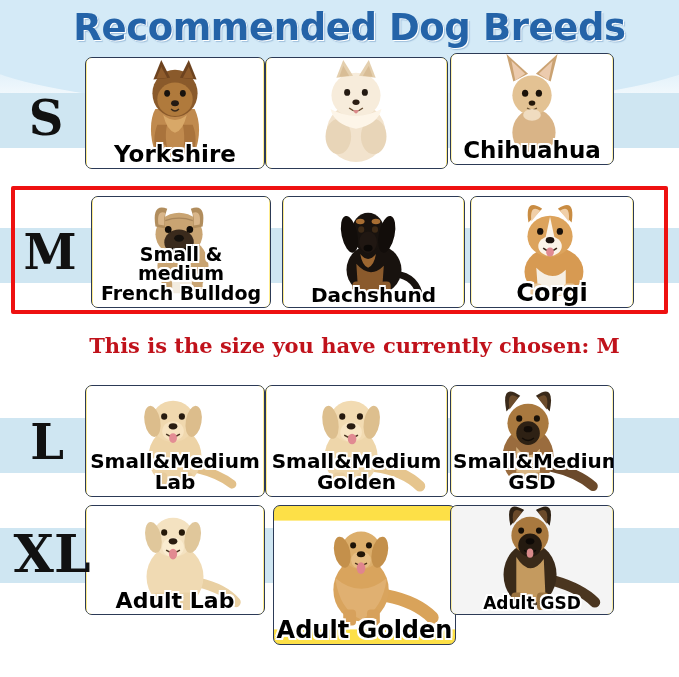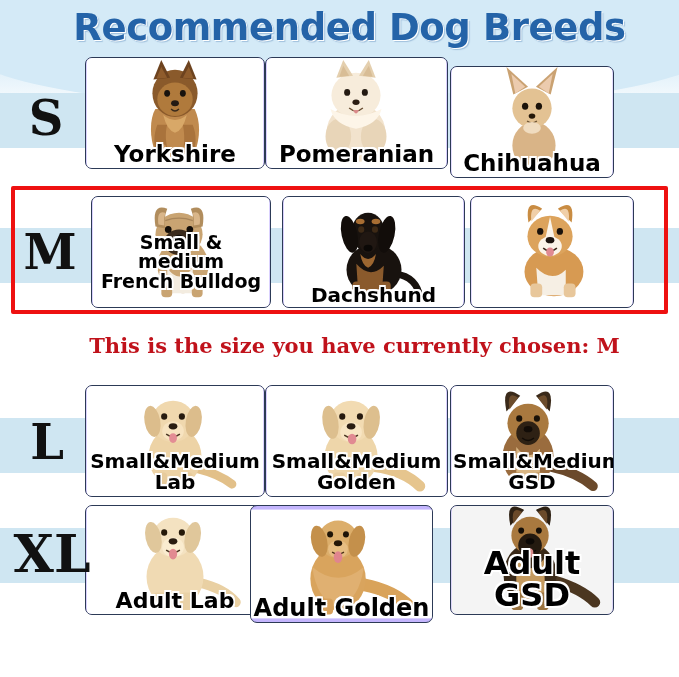--- a/index.html
+++ b/index.html
@@ -74,21 +74,21 @@
     font-weight: bold;
     color: #111111;
     line-height: 1;
     text-align: center;
   }
 
   
   .card {
     position: absolute;
     z-index: 4;
-    background: #c4b5fd;
+    background: #fde047;
     border: 1.6px solid #2c3a56;
     border-radius: 7px;
     overflow: hidden;
     box-sizing: border-box;
   }
   .card .photo {
     position: absolute;
     left: 0;
     right: 0;
     top: 0;
@@ -211,24 +211,23 @@
           <ellipse cx="-9" cy="25" rx="3.1" ry="3.4" fill="#241a12"></ellipse>
           <ellipse cx="9" cy="25" rx="3.1" ry="3.4" fill="#241a12"></ellipse>
           <ellipse cx="0" cy="35" rx="3.6" ry="2.8" fill="#2a1d13"></ellipse>
           <path d="M-7 41 Q0 47 7 41" stroke="#6b5034" stroke-width="1.4" fill="none"></path>
           <path d="M-3 43 Q0 50 3 43" fill="#d98a8a"></path>
 
           <path d="M-26 42 Q0 56 26 42 Q22 58 0 62 Q-22 58 -26 42 Z" fill="#fdf5e8"></path>
         </g>
       </svg>
     </div>
-    <div class="caption" style="font-size:23px;">Pomeranian</div>
-  </div>
-
-  <div class="card" style="left:450px; top:66px; width:164px; height:112px;">
+  </div>
+
+  <div class="card" style="left:450px; top:53px; width:164px; height:112px;">
     <div class="photo">
       <svg class="dog-svg" viewBox="0 0 164 112" preserveAspectRatio="xMidYMid meet" aria-hidden="true">
         <rect width="164" height="112" fill="#ffffff"></rect>
         <g transform="translate(82,10)">
 
           <ellipse cx="2" cy="70" rx="22" ry="24" fill="#d9b487"></ellipse>
           <rect x="-14" y="80" width="8" height="14" rx="3" fill="#d9b487"></rect>
           <rect x="8" y="80" width="8" height="14" rx="3" fill="#d9b487"></rect>
 
           <ellipse cx="0" cy="32" rx="20" ry="20" fill="#e3c293"></ellipse>
@@ -275,21 +274,21 @@
           <ellipse cx="0" cy="36" rx="5" ry="3.6" fill="#14100c"></ellipse>
           <path d="M-7 46 Q0 52 7 46" stroke="#14100c" stroke-width="1.6" fill="none"></path>
 
           <ellipse cx="-11" cy="27" rx="3.4" ry="3.6" fill="#120d08"></ellipse>
           <ellipse cx="11" cy="27" rx="3.4" ry="3.6" fill="#120d08"></ellipse>
 
           <path d="M-14 18 Q0 13 14 18" stroke="#a8855a" stroke-width="1.4" fill="none"></path>
         </g>
       </svg>
     </div>
-    <div class="caption" style="font-size:19px; white-space:pre-line; bottom:16px;">Small &amp; medium
+    <div class="caption" style="font-size:19px; white-space:pre-line; bottom:4px;">Small &amp; medium
 French Bulldog</div>
   </div>
 
   <div class="card" style="left:282px; top:196px; width:183px; height:112px;">
     <div class="photo">
       <svg class="dog-svg" viewBox="0 0 183 112" preserveAspectRatio="xMidYMid meet" aria-hidden="true">
         <rect width="183" height="112" fill="#ffffff"></rect>
         <g transform="translate(86,6)">
 
           <path d="M22 72 Q46 72 52 92" stroke="#18120e" stroke-width="7" fill="none" stroke-linecap="round"></path>
@@ -344,20 +343,21 @@
           <ellipse cx="0" cy="36" rx="4.4" ry="3.2" fill="#1d1510"></ellipse>
 
           <path d="M-7 44 Q0 50 7 44" stroke="#3b2a1c" stroke-width="1.5" fill="none"></path>
           <ellipse cx="0" cy="48" rx="4" ry="4.5" fill="#e08a92"></ellipse>
 
           <ellipse cx="-10" cy="27" rx="3.2" ry="3.4" fill="#1b130c"></ellipse>
           <ellipse cx="10" cy="27" rx="3.2" ry="3.4" fill="#1b130c"></ellipse>
         </g>
       </svg>
     </div>
+    <div class="caption" style="font-size:24px;">Corgi</div>
   </div>
 
   <div class="red-note chosen-note">This is the size you have currently chosen: M</div>
 
   <div class="size-letter" style="left:10px; top:418px; width:74px; font-size:48px;">L</div>
 
   <div class="card" style="left:85px; top:385px; width:180px; height:112px;">
     <div class="photo">
       <svg class="dog-svg" viewBox="0 0 180 112" preserveAspectRatio="xMidYMid meet" aria-hidden="true">
         <rect width="180" height="112" fill="#ffffff"></rect>
@@ -467,21 +467,21 @@
           <path d="M-7 41 Q0 46 7 41" stroke="#483320" stroke-width="1.4" fill="none"></path>
           <ellipse cx="0" cy="45" rx="4.2" ry="5.4" fill="#e28a91"></ellipse>
           <ellipse cx="-9" cy="23" rx="3.1" ry="3.3" fill="#241809"></ellipse>
           <ellipse cx="9" cy="23" rx="3.1" ry="3.3" fill="#241809"></ellipse>
         </g>
       </svg>
     </div>
     <div class="caption" style="font-size:22px;">Adult Lab</div>
   </div>
 
-  <div class="card" style="left:250px; top:505px; width:183px; height:118px;">
+  <div class="card" style="left:273px; top:505px; width:183px; height:140px;">
     <div class="photo">
       <svg class="dog-svg" viewBox="0 0 183 110" preserveAspectRatio="xMidYMid meet" aria-hidden="true">
         <rect width="183" height="110" fill="#ffffff"></rect>
         <g transform="translate(88,4)">
           <path d="M26 72 Q56 78 72 94" stroke="#d9a35a" stroke-width="13" fill="none" stroke-linecap="round"></path>
 
           <ellipse cx="0" cy="66" rx="28" ry="32" fill="#d9a45d"></ellipse>
           <path d="M-26 54 Q0 76 26 54 Q22 86 0 96 Q-22 86 -26 54 Z" fill="#e0b071"></path>
           <rect x="-18" y="86" width="13" height="16" rx="4" fill="#d7a15c"></rect>
           <rect x="6" y="86" width="13" height="16" rx="4" fill="#d7a15c"></rect>
@@ -522,17 +522,17 @@
 
           <ellipse cx="0" cy="36" rx="12" ry="12" fill="#241a10"></ellipse>
           <ellipse cx="0" cy="32" rx="4.4" ry="3.2" fill="#0d0906"></ellipse>
           <path d="M-6 41 Q0 46 6 41" stroke="#0d0906" stroke-width="1.4" fill="none"></path>
           <ellipse cx="0" cy="44" rx="3.4" ry="4.6" fill="#d88a8a"></ellipse>
           <ellipse cx="-9" cy="21" rx="3" ry="3.2" fill="#160f07"></ellipse>
           <ellipse cx="9" cy="21" rx="3" ry="3.2" fill="#160f07"></ellipse>
         </g>
       </svg>
     </div>
-    <div class="caption" style="font-size:32px;">Adult GSD</div>
+    <div class="caption" style="font-size:17px;">Adult GSD</div>
   </div>
 
 
 </div>
 
 </body></html>

